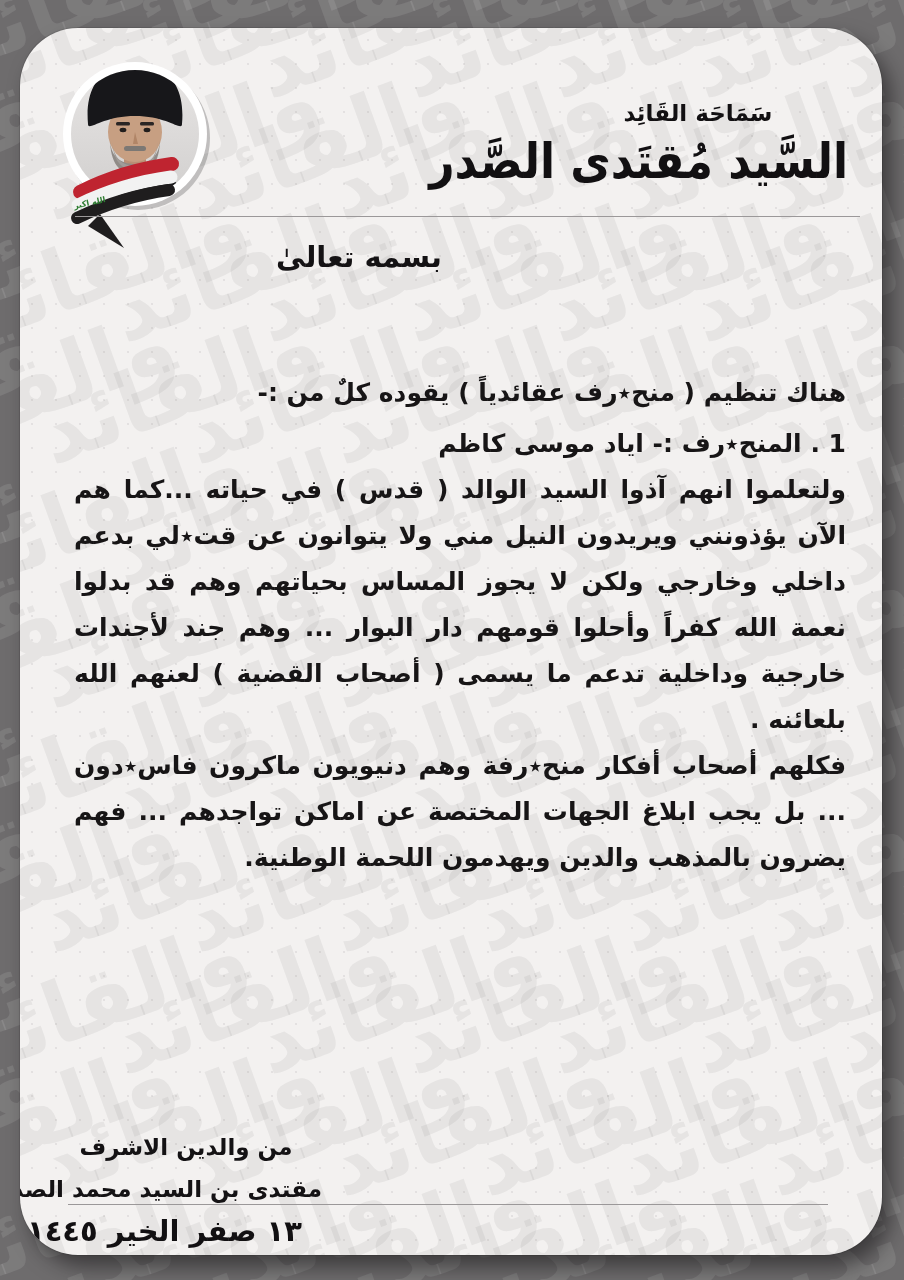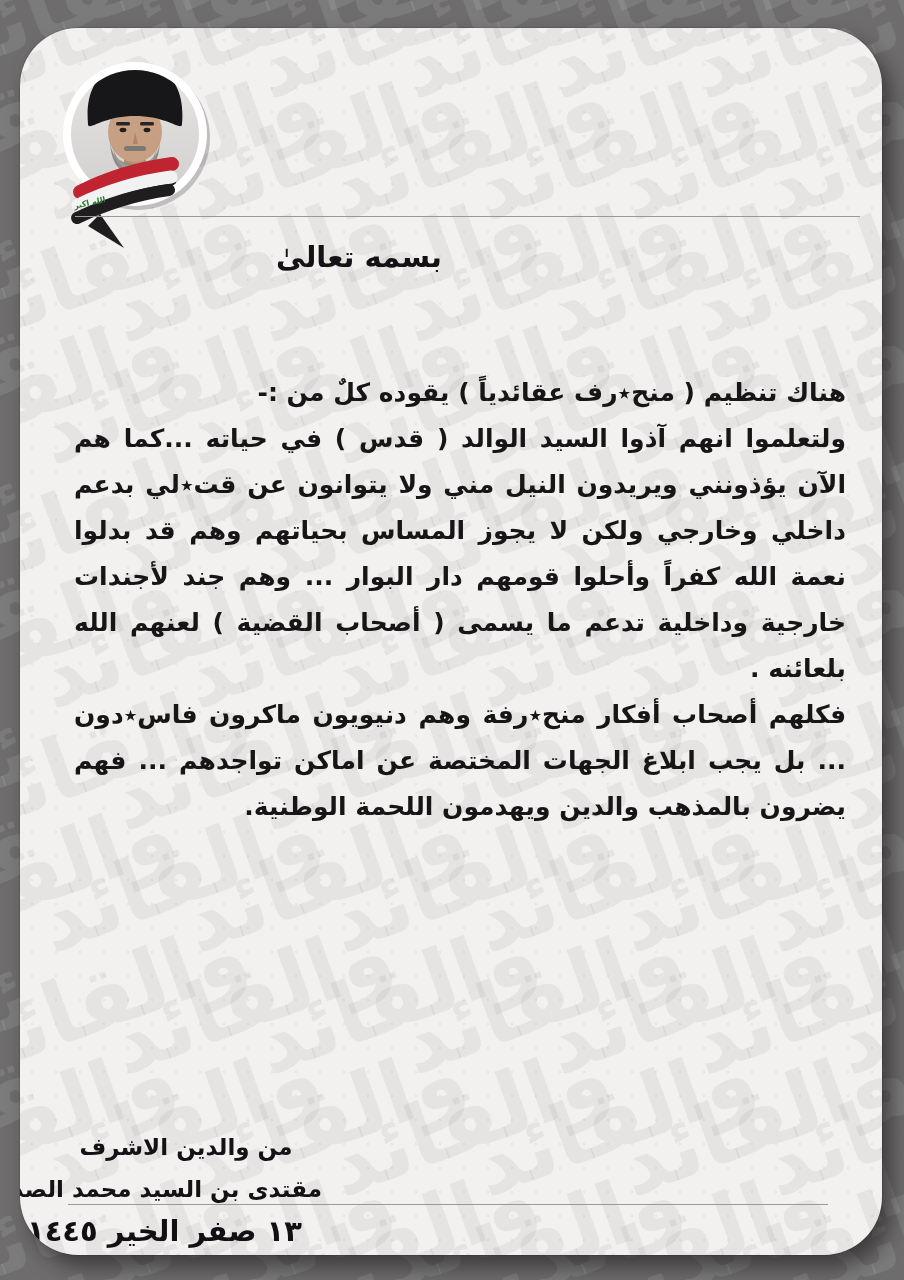--- a/index.html
+++ b/index.html
@@ -313,27 +313,32 @@
         <g>
           <path d="M30,140 C58,126 92,116 122,112" stroke="#bf2430" stroke-width="14" fill="none" stroke-linecap="round"></path>
           <path d="M28,153 C57,139 91,129 121,125" stroke="#f2f2f2" stroke-width="13" fill="none" stroke-linecap="round"></path>
           <path d="M27,166 C56,152 90,142 119,138" stroke="#1f1d1e" stroke-width="12" fill="none" stroke-linecap="round"></path>
           <path d="M50,162 L74,196 L38,174 Z" fill="#1f1d1e"></path>
           <text x="56" y="150" font-size="8" font-weight="bold" fill="#2e7d32" transform="rotate(-12 56 150)">الله اكبر</text>
         </g>
       </svg>
     </div>
 
+    <div class="callig-block">
+      <div class="callig-honorific">سَمَاحَة القَائِد</div>
+      <div class="callig-name">السَّيد مُقتَدى الصَّدر</div>
+    </div>
 
     <div class="header-divider"></div>
 
     <div class="basmala">بسمه تعالىٰ</div>
 
     <div class="body-text">
       <div class="intro-line">هناك تنظيم ( منح٭رف عقائدياً ) يقوده كلٌ من :-</div>
+      <div class="list-item">1 . المنح٭رف :- اياد موسى كاظم</div>
       <div class="body-par">ولتعلموا انهم آذوا السيد الوالد ( قدس ) في حياته ...كما هم الآن يؤذونني ويريدون النيل مني ولا يتوانون عن قت٭لي بدعم داخلي وخارجي ولكن لا يجوز المساس بحياتهم وهم قد بدلوا نعمة الله كفراً وأحلوا قومهم دار البوار ... وهم جند لأجندات خارجية وداخلية تدعم ما يسمى ( أصحاب القضية ) لعنهم الله بلعائنه .</div>
       <div class="body-par">فكلهم أصحاب أفكار منح٭رفة وهم دنيويون ماكرون فاس٭دون ... بل يجب ابلاغ الجهات المختصة عن اماكن تواجدهم ... فهم يضرون بالمذهب والدين ويهدمون اللحمة الوطنية.</div>
     </div>
 
     <div class="signature-block">
       <div>من والدين الاشرف</div>
       <div>مقتدى بن السيد محمد الصدر</div>
     </div>
 
     <div class="date-divider"></div>

